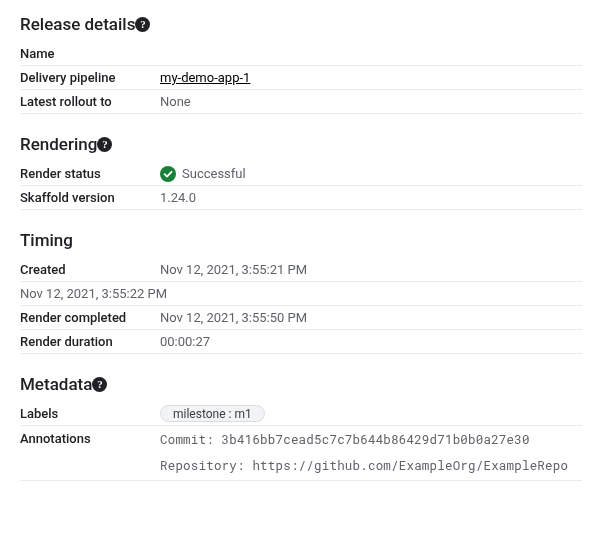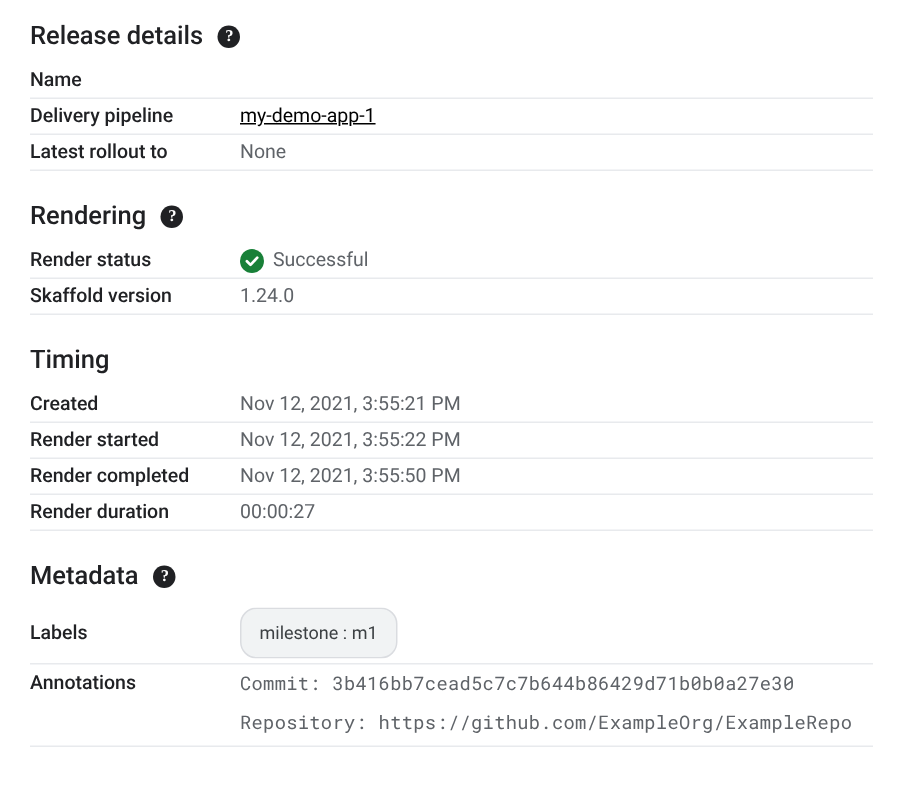--- a/index.html
+++ b/index.html
@@ -8,21 +8,20 @@
       font-size: 13px;
       color: #202124;
       background: #fff;
       width: 602px;
       padding: 14px 20px 10px 20px;
     }
     .section { margin-bottom: 20px; }
     .section-header {
       display: flex;
       align-items: center;
-      gap: 10px;
       margin-bottom: 8px;
     }
     .section-title {
       font-size: 17px;
       font-weight: 500;
       color: #202124;
     }
     .help-icon {
       width: 15px; height: 15px;
       display: inline-flex; align-items: center; justify-content: center;
@@ -68,21 +67,21 @@
       width: 16px; height: 16px;
       display: inline-flex; align-items: center; justify-content: center;
     }
     .check-icon svg { width: 16px; height: 16px; }
     .chip {
       display: inline-flex;
       align-items: center;
       background: #f1f3f4;
       border: 1px solid #dadce0;
       border-radius: 11px;
-      height: 34px;
+      height: 17px;
       padding: 0 12px;
       font-size: 12px;
       color: #3c4043;
     }
     .mono {
       font-family: "Roboto Mono", Menlo, Consolas, monospace;
       font-size: 12.5px;
       color: #5f6368;
       white-space: nowrap;
       letter-spacing: 0.2px;
@@ -143,21 +142,20 @@
 
 <div class="section">
   <div class="section-header">
     <h2 class="section-title">Timing</h2>
   </div>
   <div class="row">
     <div class="row-label">Created</div>
     <div class="row-value">Nov 12, 2021, 3:55:21 PM</div>
   </div>
   <div class="row">
-    <div class="row-label">Render started</div>
     <div class="row-value">Nov 12, 2021, 3:55:22 PM</div>
   </div>
   <div class="row">
     <div class="row-label">Render completed</div>
     <div class="row-value">Nov 12, 2021, 3:55:50 PM</div>
   </div>
   <div class="row">
     <div class="row-label">Render duration</div>
     <div class="row-value">00:00:27</div>
   </div>

